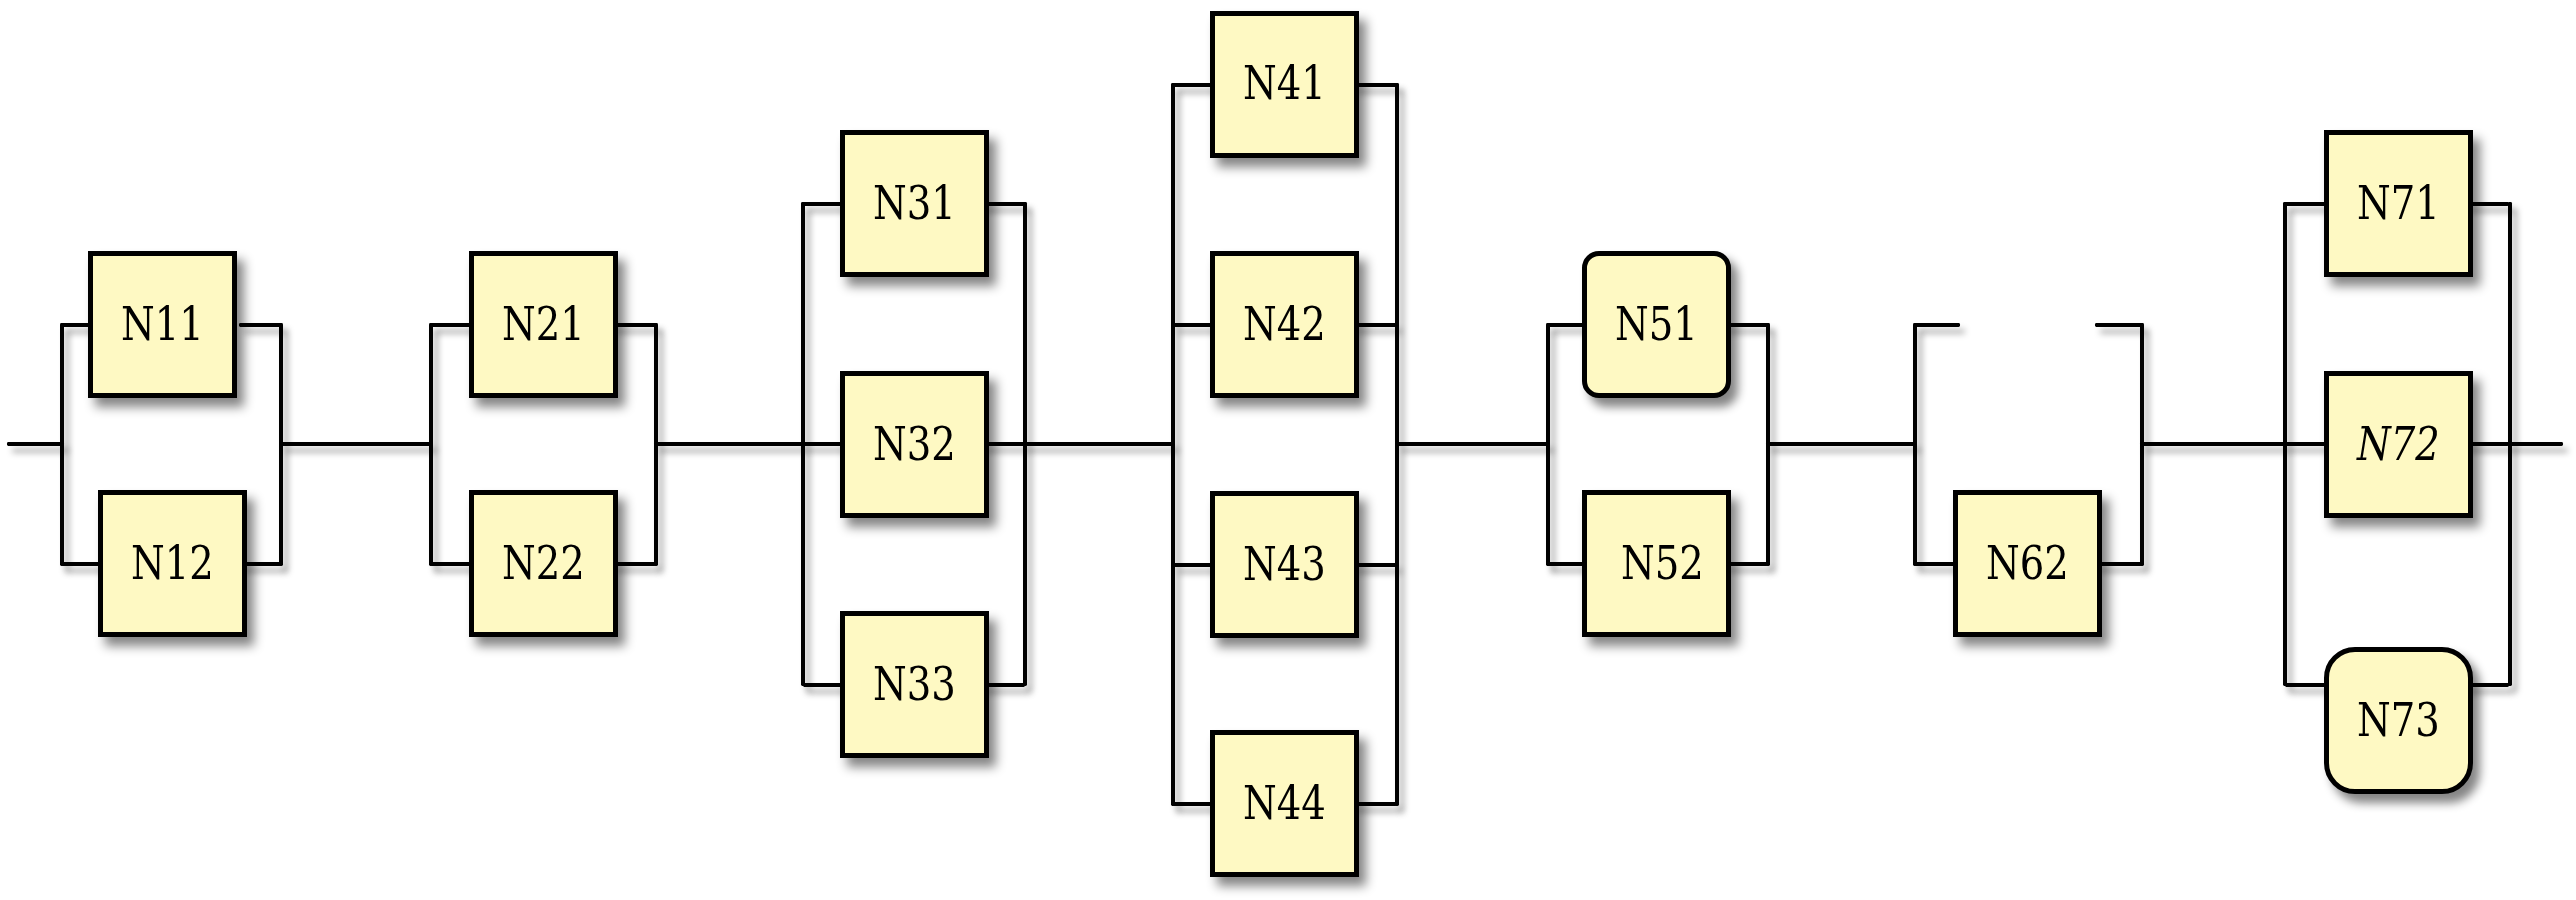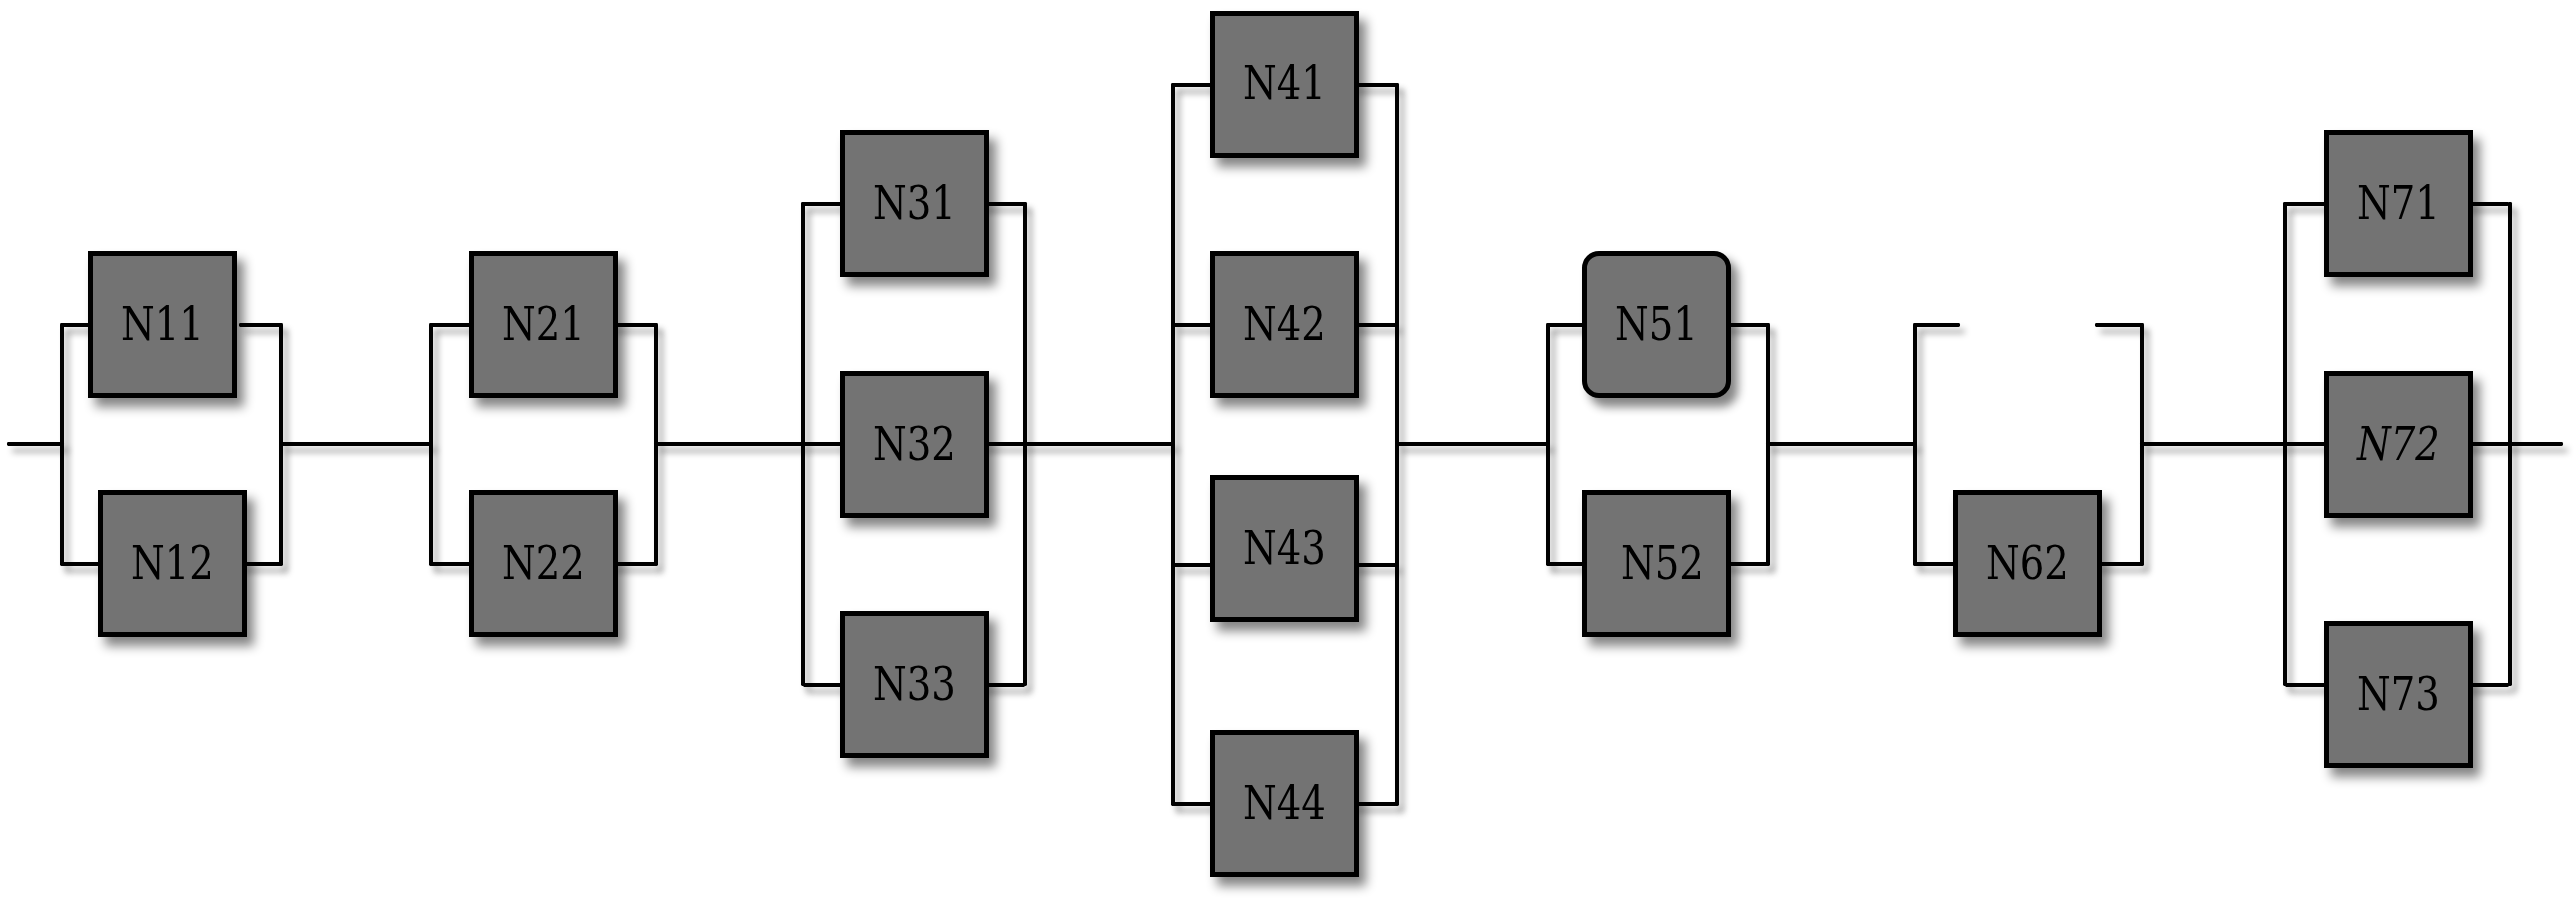--- a/index.html
+++ b/index.html
@@ -24,21 +24,21 @@
     box-shadow: 5px 6.4px 6.4px rgba(0,0,0,0.35);
     border-radius: 1.4px;
   }
   .hline { height: 3.5px; }
   .vline { width: 3.5px; }
   .block {
     position: absolute;
     box-sizing: border-box;
     width: 149px;
     height: 147px;
-    background: #737373;
+    background: #fef9c3;
     border: 5px solid #000000;
     z-index: 2;
     box-shadow: 7px 8.5px 10px rgba(0,0,0,0.48);
     display: flex;
     align-items: center;
     justify-content: center;
   }
   .block .lbl {
     font-size: 47px;
     color: #000000;
@@ -109,21 +109,21 @@
     <div class="block" style="left: 1210px; top: 10.6px;">
       <span class="lbl">N41</span>
     </div>
     <div class="hline" style="left: 1173px; top: 323px; width: 45px;"></div>
     <div class="hline" style="left: 1352px; top: 323px; width: 45px;"></div>
     <div class="block" style="left: 1210px; top: 251px;">
       <span class="lbl">N42</span>
     </div>
     <div class="hline" style="left: 1173px; top: 563px; width: 45px;"></div>
     <div class="hline" style="left: 1352px; top: 563px; width: 45px;"></div>
-    <div class="block" style="left: 1210px; top: 475px; align-items: center;">
+    <div class="block" style="left: 1210px; top: 491px; align-items: center;">
       <span class="lbl">N43</span>
     </div>
     <div class="hline" style="left: 1173px; top: 802px; width: 45px;"></div>
     <div class="hline" style="left: 1352px; top: 802px; width: 45px;"></div>
     <div class="block" style="left: 1210px; top: 730px;">
       <span class="lbl">N44</span>
     </div>
     <div class="vline" style="left: 1546px; top: 323px; height: 243px;"></div>
     <div class="vline" style="left: 1766px; top: 323px; height: 243px;"></div>
     <div class="hline" style="left: 1547px; top: 323px; width: 42px;"></div>
@@ -152,17 +152,17 @@
     <div class="block" style="left: 2324px; top: 130px;">
       <span class="lbl">N71</span>
     </div>
     <div class="hline" style="left: 2285px; top: 442px; width: 46px;"></div>
     <div class="hline" style="left: 2465px; top: 442px; width: 44px;"></div>
     <div class="block" style="left: 2324px; top: 371px; font-style: italic;">
       <span class="lbl">N72</span>
     </div>
     <div class="hline" style="left: 2285px; top: 683px; width: 46px;"></div>
     <div class="hline" style="left: 2465px; top: 683px; width: 44px;"></div>
-    <div class="block" style="left: 2324px; top: 621px;">
+    <div class="block" style="left: 2324px; top: 647px; border-radius: 31px;">
       <span class="lbl">N73</span>
     </div>
   </div>
 
 
 </body></html>

